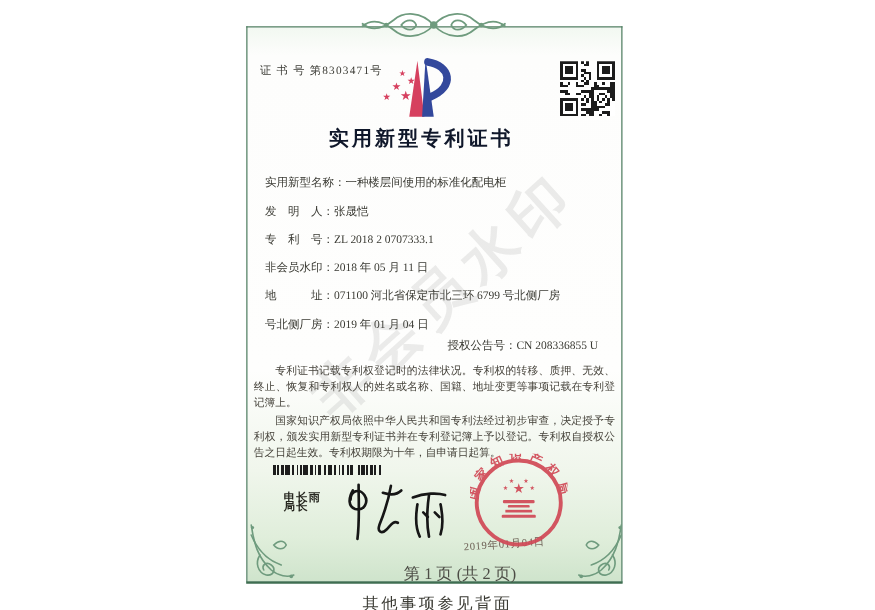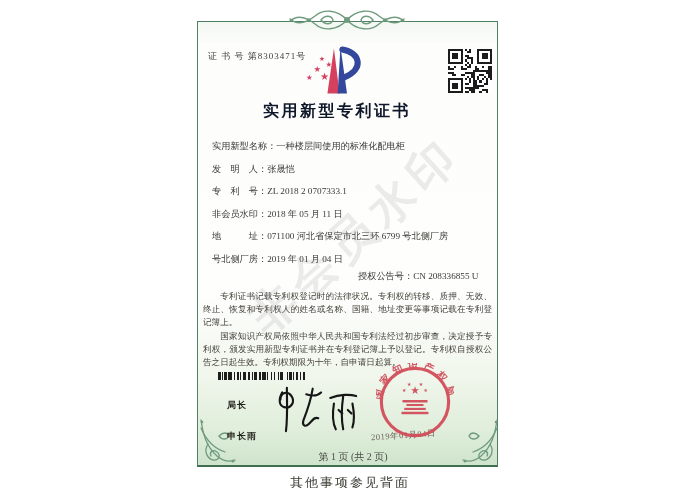--- a/index.html
+++ b/index.html
@@ -25,27 +25,27 @@
   .fields .grant{position:absolute;left:146px;top:17px;}
   .paras{left:203px;top:290px;width:289px;z-index:3;font-size:8.6px;line-height:13.2px;
          color:#45423a;text-align:justify;}
   .paras p{margin:0;text-indent:2em;}
   .watermark{left:155px;top:205px;width:400px;text-align:center;z-index:5;
              font-size:46px;letter-spacing:7px;color:rgba(105,105,105,0.13);
              transform:rotate(-42deg);pointer-events:none;font-weight:bold;}
   .barcode{left:218px;top:372px;z-index:3;}
   .director-label{left:227px;top:399px;font-size:9px;font-weight:bold;color:#26261f;
                   font-family:"Liberation Sans","DejaVu Sans",sans-serif;letter-spacing:1px;z-index:3;}
-  .director-name{left:227px;top:430px;font-size:9px;font-weight:bold;color:#26261f;
+  .director-name{left:227px;top:392px;font-size:9px;font-weight:bold;color:#26261f;
                  font-family:Liberation Sans, sans-serif;letter-spacing:1px;z-index:3;}
   .signature{left:268px;top:385px;z-index:3;}
   .seal{left:376px;top:363px;z-index:4;opacity:.93;}
   .seal-date{left:371px;top:430px;font-size:8.5px;color:#6d6055;letter-spacing:.5px;
              transform:rotate(-4deg);z-index:3;}
-  .page-footer{left:293px;top:450px;width:120px;text-align:center;font-size:10px;color:#4c4c45;z-index:3;}
+  .page-footer{left:293px;top:450px;width:120px;text-align:right;font-size:13px;color:#4c4c45;z-index:3;}
   .back-note{left:280px;top:474px;width:140px;text-align:center;font-size:13px;
              letter-spacing:2px;color:#3a3a33;z-index:3;}
   .flourish{z-index:3;}
   .top-flourish{left:287px;top:7px;}
   .corner-left{left:199px;top:418px;}
   .corner-right{left:461px;top:418px;transform:scaleX(-1);}
 </style>
 </head>
 <body>
 

